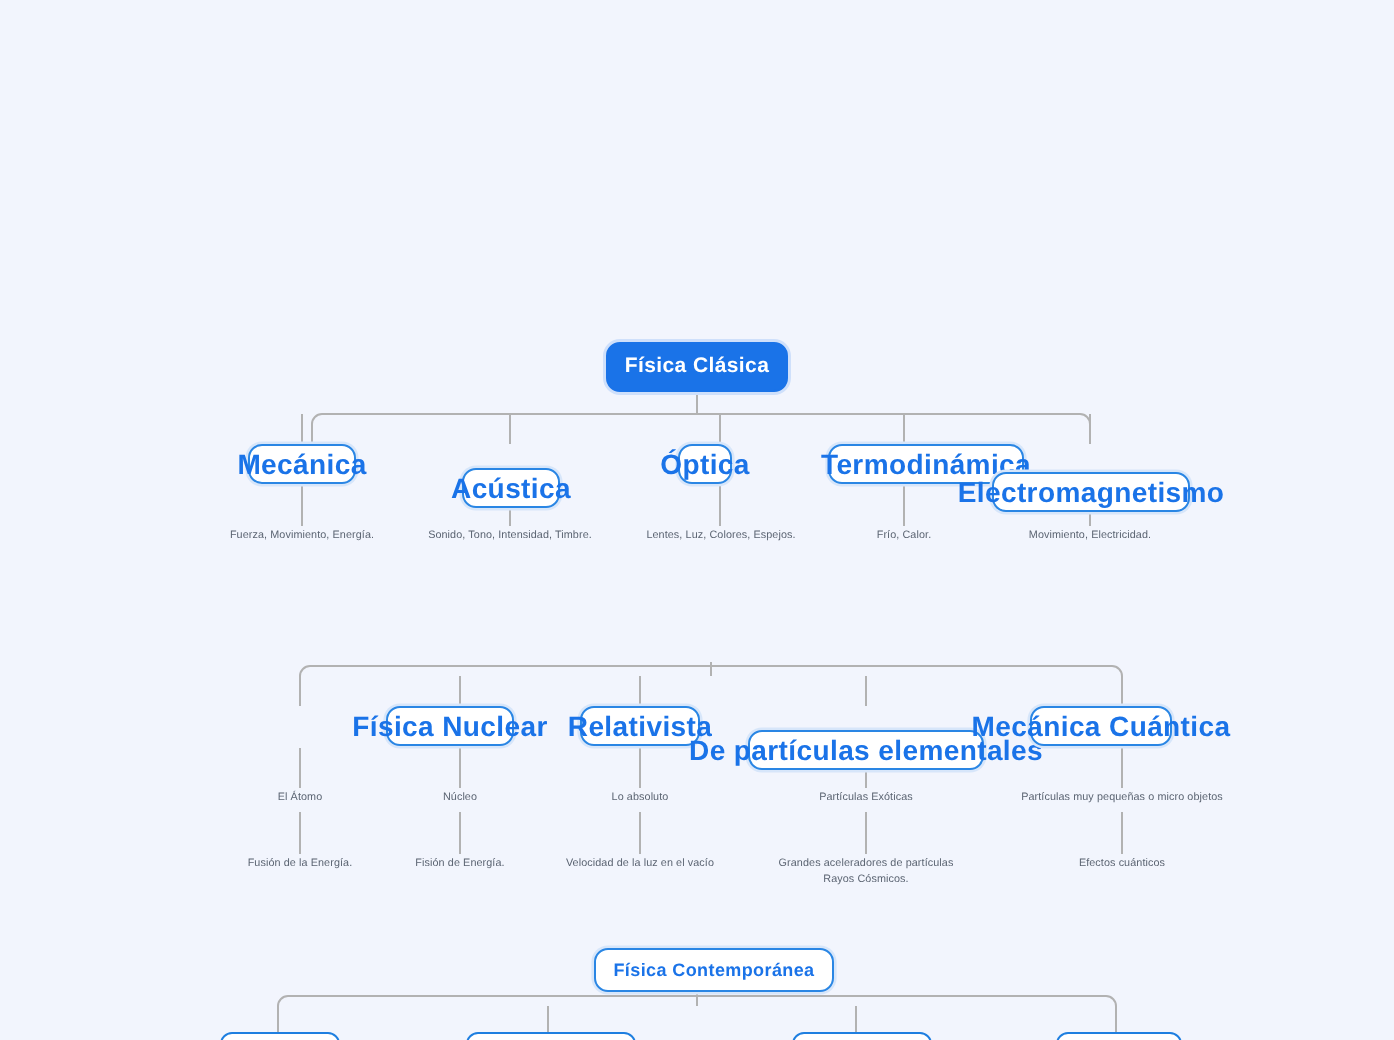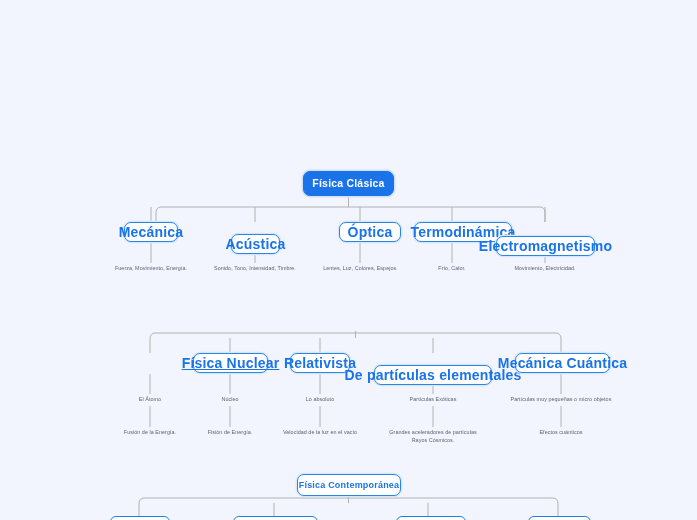--- a/index.html
+++ b/index.html
@@ -123,49 +123,49 @@
       <path d="M274 503 V 516"></path>
       <path d="M428 503 V 516"></path>
       <path d="M558 503 V 516"></path>
     </g>
   </svg>
 
   <div class="node root" style="left:303px; top:171px; width:91px;">Física Clásica</div>
 
   <div class="node branch" style="left:124px; top:222px; width:54px;">Mecánica</div>
   <div class="node branch" style="left:231px; top:222px; width:49px;margin-top:12px;">Acústica</div>
-  <div class="node branch" style="left:339px; top:222px; width:62px;">Óptica</div>
+  <div class="node branch" style="left:339px; top:222px; width:27px;">Óptica</div>
   <div class="node branch" style="left:414px; top:222px; width:98px;">Termodinámica</div>
   <div class="node branch" style="left:496px; top:236px; width:99px;">Electromagnetismo</div>
 
   <div class="cap" style="left:96px; top:265px; width:110px;">Fuerza, Movimiento, Energía.</div>
   <div class="cap" style="left:195px; top:265px; width:120px;">Sonido, Tono, Intensidad, Timbre.</div>
   <div class="cap" style="left:303px; top:265px; width:115px;">Lentes, Luz, Colores, Espejos.</div>
   <div class="cap" style="left:412px; top:265px; width:80px;">Frío, Calor.</div>
   <div class="cap" style="left:490px; top:265px; width:110px;">Movimiento, Electricidad.</div>
 
 
-  <div class="node branch" style="left:193px; top:353px; width:75px;text-decoration:underline;">Física Nuclear</div>
+  <div class="node branch" style="left:193px; top:353px; width:64px;">Física Nuclear</div>
   <div class="node branch" style="left:290px; top:353px; width:60px;">Relativista</div>
   <div class="node branch" style="left:374px; top:365px; width:118px;">De partículas elementales</div>
-  <div class="node branch" style="left:515px; top:353px; width:95px;">Mecánica Cuántica</div>
+  <div class="node branch" style="left:515px; top:353px; width:71px;">Mecánica Cuántica</div>
 
   <div class="cap" style="left:110px; top:396px; width:80px;">El Átomo</div>
   <div class="cap" style="left:190px; top:396px; width:80px;">Núcleo</div>
   <div class="cap" style="left:280px; top:396px; width:80px;">Lo absoluto</div>
   <div class="cap" style="left:383px; top:396px; width:100px;">Partículas Exóticas</div>
   <div class="cap" style="left:491px; top:396px; width:140px;">Partículas muy pequeñas o micro objetos</div>
 
   <div class="cap" style="left:110px; top:429px; width:80px;">Fusión de la Energía.</div>
   <div class="cap" style="left:190px; top:429px; width:80px;">Fisión de Energía.</div>
   <div class="cap" style="left:272px; top:429px; width:96px;">Velocidad de la luz en el vacío</div>
   <div class="cap" style="left:378px; top:429px; width:110px;">Grandes aceleradores de partículas
 Rayos Cósmicos.</div>
   <div class="cap" style="left:521px; top:429px; width:80px;">Efectos cuánticos</div>
 
-  <div class="node branch" style="left:297px; top:474px; width:104px; height:22px; font-size:9px;">Física Contemporánea</div>
+  <div class="node branch" style="left:297px; top:474px; width:120px; height:22px; font-size:9px;">Física Contemporánea</div>
 
   <div class="node leafbox" style="left:110px; top:516px; width:60px;"></div>
   <div class="node leafbox" style="left:233px; top:516px; width:85px;"></div>
   <div class="node leafbox" style="left:396px; top:516px; width:70px;"></div>
   <div class="node leafbox" style="left:528px; top:516px; width:63px;"></div>
 
 </div>
 
 </body></html>

